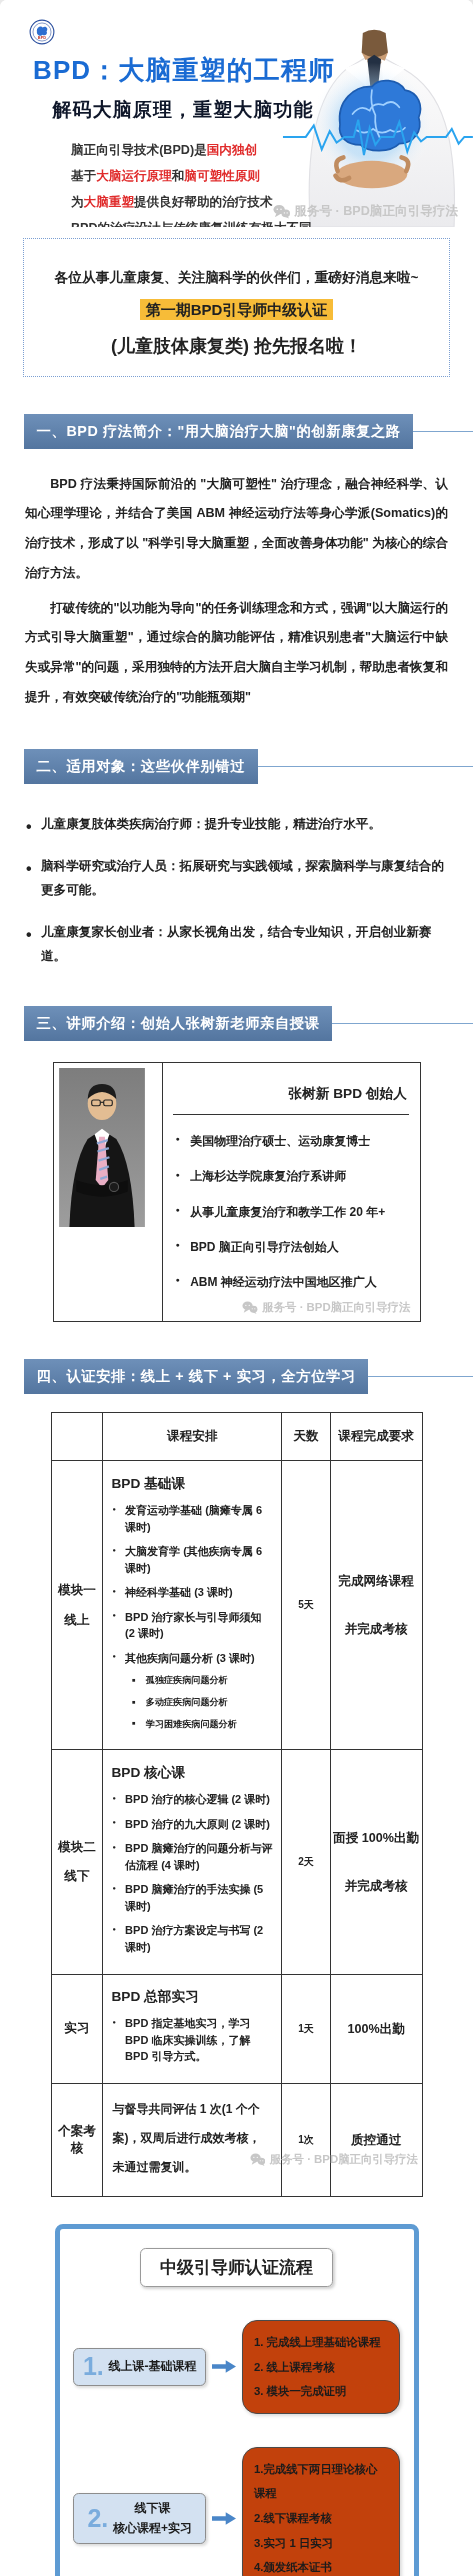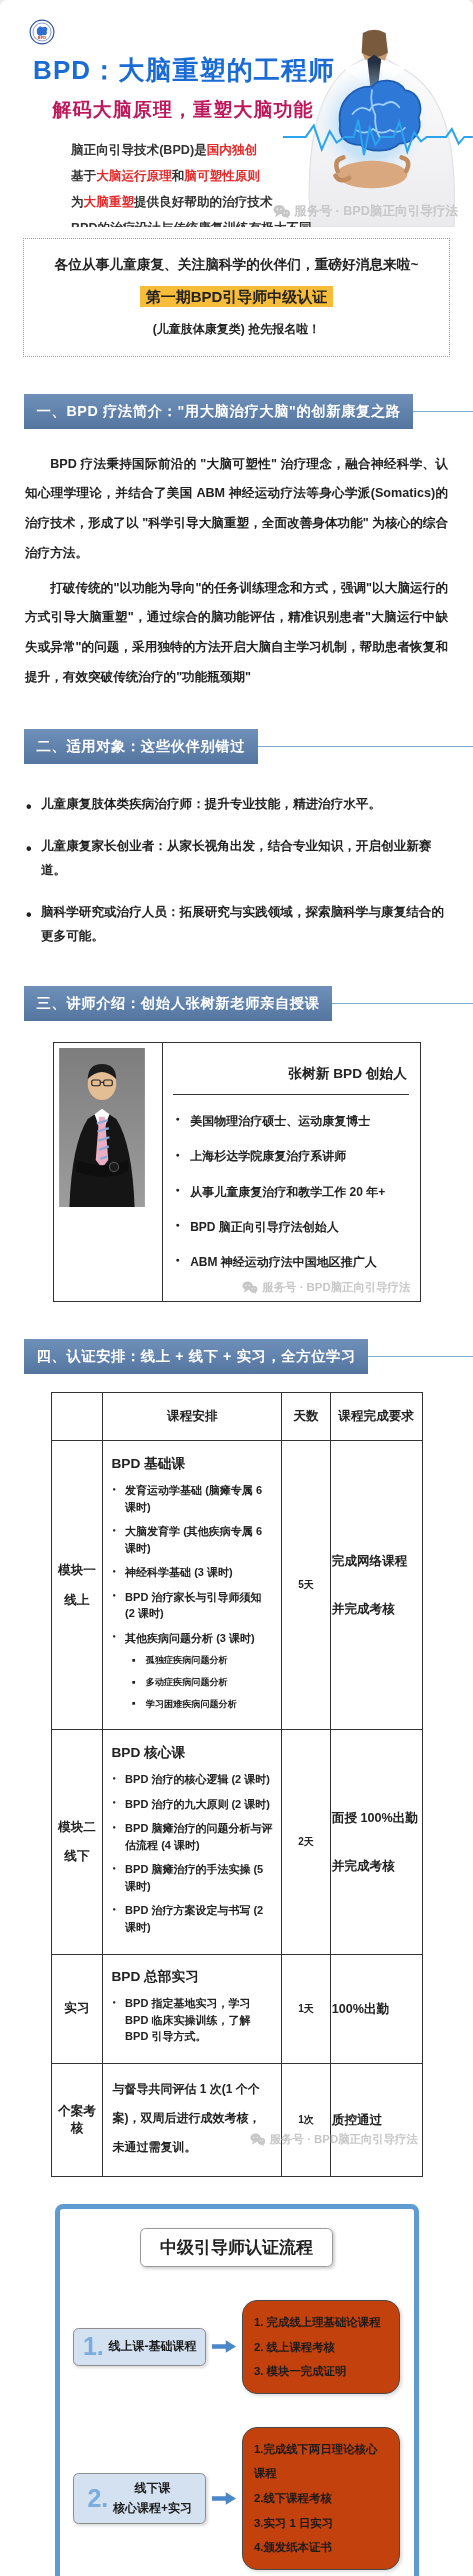--- a/index.html
+++ b/index.html
@@ -5,35 +5,35 @@
   html,body{margin:0;padding:0;background:#e9e9e9;}
   body{font-family:"Liberation Sans","DejaVu Sans",sans-serif;color:#222;}
   .page{width:473px;margin:0 auto;background:#fff;border-radius:6.9px;overflow:hidden;padding-bottom:17px;}
 
   
   .hero{position:relative;height:227px;overflow:hidden;background:#fff;}
   .hero-art{position:absolute;top:0;right:0;z-index:1;}
   .brand-logo{position:absolute;top:19.4px;left:29px;z-index:3;}
   .hero-text{position:relative;z-index:2;padding:53px 0 0 33px;}
   .hero-title{font-size:26px;font-weight:800;color:#1a6bd3;letter-spacing:1.1px;margin:0;}
-  .hero-subtitle{font-size:19px;font-weight:800;color:#be185d;margin:9.1px 0 0 19.4px;letter-spacing:1.1px;}
+  .hero-subtitle{font-size:19px;font-weight:800;color:#0f172a;margin:9.1px 0 0 19.4px;letter-spacing:1.1px;}
   .hero-lines{margin:13.7px 0 0 38px;}
   .hero-line{font-size:12.6px;font-weight:700;color:#333;line-height:26px;}
   .hero-line .red{color:#e02b2b;}
 
   
   .watermark{position:absolute;display:flex;align-items:center;gap:4.6px;color:#c7c7c7;font-size:11.4px;font-weight:600;white-space:nowrap;z-index:5;}
   .watermark svg{flex:0 0 auto;}
 
   
   .notice-box{margin:11.4px 23px 0 23px;border:1.7px dotted #7b9fd2;padding:17px 6.9px 18.3px;text-align:center;background:#fff;}
-  .notice-l1{font-size:13.7px;font-weight:800;color:#222;}
+  .notice-l1{font-size:13.7px;font-weight:800;color:#222;margin-top:13px;}
   .notice-l2{margin-top:13.7px;font-size:15px;font-weight:800;color:#212121;}
   .notice-l2 span{background:#f7bc38;padding:1.7px 5.7px;}
-  .notice-l3{margin-top:13.7px;font-size:12px;font-weight:800;color:#222;}
+  .notice-l3{margin-top:13.7px;font-size:18px;font-weight:800;color:#222;}
 
   
   .sec-head{display:flex;align-items:center;margin-top:37px;padding-left:24px;}
   .sec-banner{background:linear-gradient(180deg,#6e90b9,#53759f);color:#fff;font-size:14.3px;font-weight:800;padding:8px 12.6px;letter-spacing:0.6px;}
   .sec-line{flex:1;height:1.1px;background:#7fa6cf;}
 
   .paras{padding:15px 25px 0 25px;}
   .para{text-indent:2em;font-size:12.6px;font-weight:700;line-height:2.35;color:#222;text-align:justify;margin:5.7px 0 0;}
 
   .dot-list{padding:10.3px 25px 0 25px;}
@@ -56,21 +56,21 @@
   .sched .lbl{width:53px;text-align:center;font-size:12.6px;font-weight:700;vertical-align:middle;}
   .sched .lbl div{margin:12.6px 0;}
   .sched .course{width:175px;padding:8px 8px 10.3px;vertical-align:middle;}
   .course-title{font-size:13.7px;font-weight:800;margin:5.7px 0 9.1px;}
   .cb{position:relative;padding-left:13.7px;font-size:11px;font-weight:700;margin:8px 0;line-height:1.5;}
   .cb::before{content:"●";position:absolute;left:1.1px;top:2.3px;font-size:5.7px;}
   .cb.sub{margin-left:19.4px;font-size:9.1px;padding-left:15px;}
   .cb.sub::before{content:"■";font-size:5.7px;top:1.7px;}
   .course-plain{font-size:12px;font-weight:700;line-height:2.4;padding:3.4px 1.1px;}
   .sched .days{width:49px;text-align:center;font-size:10px;font-weight:800;vertical-align:middle;}
-  .sched .req{width:95px;text-align:left;font-size:12.6px;font-weight:800;vertical-align:middle;line-height:1.6;}
+  .sched .req{width:95px;text-align:center;font-size:12.6px;font-weight:800;vertical-align:middle;line-height:1.6;}
   .req .req2{margin-top:28px;}
 
   
   .flow-box{margin:27.4px auto 0;width:364px;border:5.1px solid #5e9bd3;border-radius:8px;padding:19.4px 13.7px 26px;position:relative;background:#fff;box-sizing:border-box;}
   .flow-title{width:max-content;margin:0 auto;border:1.1px solid #9a9a9a;border-radius:5.7px;padding:6.9px 19.4px;font-size:17px;font-weight:800;box-shadow:1.1px 1.7px 2.9px rgba(0,0,0,.18);}
   .flow-step{display:flex;align-items:center;margin-top:33px;}
   .step-box{width:133px;min-height:35px;background:#d3e1f1;border:1.1px solid#8d8d8d;border-radius:5.7px;display:flex;align-items:center;justify-content:center;gap:4.6px;padding:5.7px 3.4px;box-shadow:1.1px 1.7px 2.9px rgba(0,0,0,.14);box-sizing:border-box;}
   .step-num{color:#7aacdd;font-size:25px;font-weight:700;line-height:1;}
   .step-label{font-size:12px;font-weight:800;text-align:center;color:#1c1c1c;}
   .step-label .lbl2{display:block;margin-top:3.4px;}
@@ -159,22 +159,22 @@
       <p class="para">BPD 疗法秉持国际前沿的 "大脑可塑性" 治疗理念，融合神经科学、认知心理学理论，并结合了美国 ABM 神经运动疗法等身心学派(Somatics)的治疗技术，形成了以 "科学引导大脑重塑，全面改善身体功能" 为核心的综合治疗方法。</p>
       <p class="para">打破传统的"以功能为导向"的任务训练理念和方式，强调"以大脑运行的方式引导大脑重塑"，通过综合的脑功能评估，精准识别患者"大脑运行中缺失或异常"的问题，采用独特的方法开启大脑自主学习机制，帮助患者恢复和提升，有效突破传统治疗的"功能瓶颈期"</p>
     </div>
 
   <div class="sec-head">
     <div class="sec-banner">二、适用对象：这些伙伴别错过</div>
     <div class="sec-line"></div>
   </div>
   <div class="dot-list">
       <div class="dot-item">儿童康复肢体类疾病治疗师：提升专业技能，精进治疗水平。</div>
+      <div class="dot-item">脑科学研究或治疗人员：拓展研究与实践领域，探索脑科学与康复结合的更多可能。</div>
       <div class="dot-item">儿童康复家长创业者：从家长视角出发，结合专业知识，开启创业新赛道。</div>
-      <div class="dot-item">脑科学研究或治疗人员：拓展研究与实践领域，探索脑科学与康复结合的更多可能。</div>
     </div>
 
   <div class="sec-head">
     <div class="sec-banner">三、讲师介绍：创始人张树新老师亲自授课</div>
     <div class="sec-line"></div>
   </div>
   <div class="lect-card">
     <div class="photo-cell">
       <svg width="86" height="159" viewBox="0 0 150 278">
         <defs>

